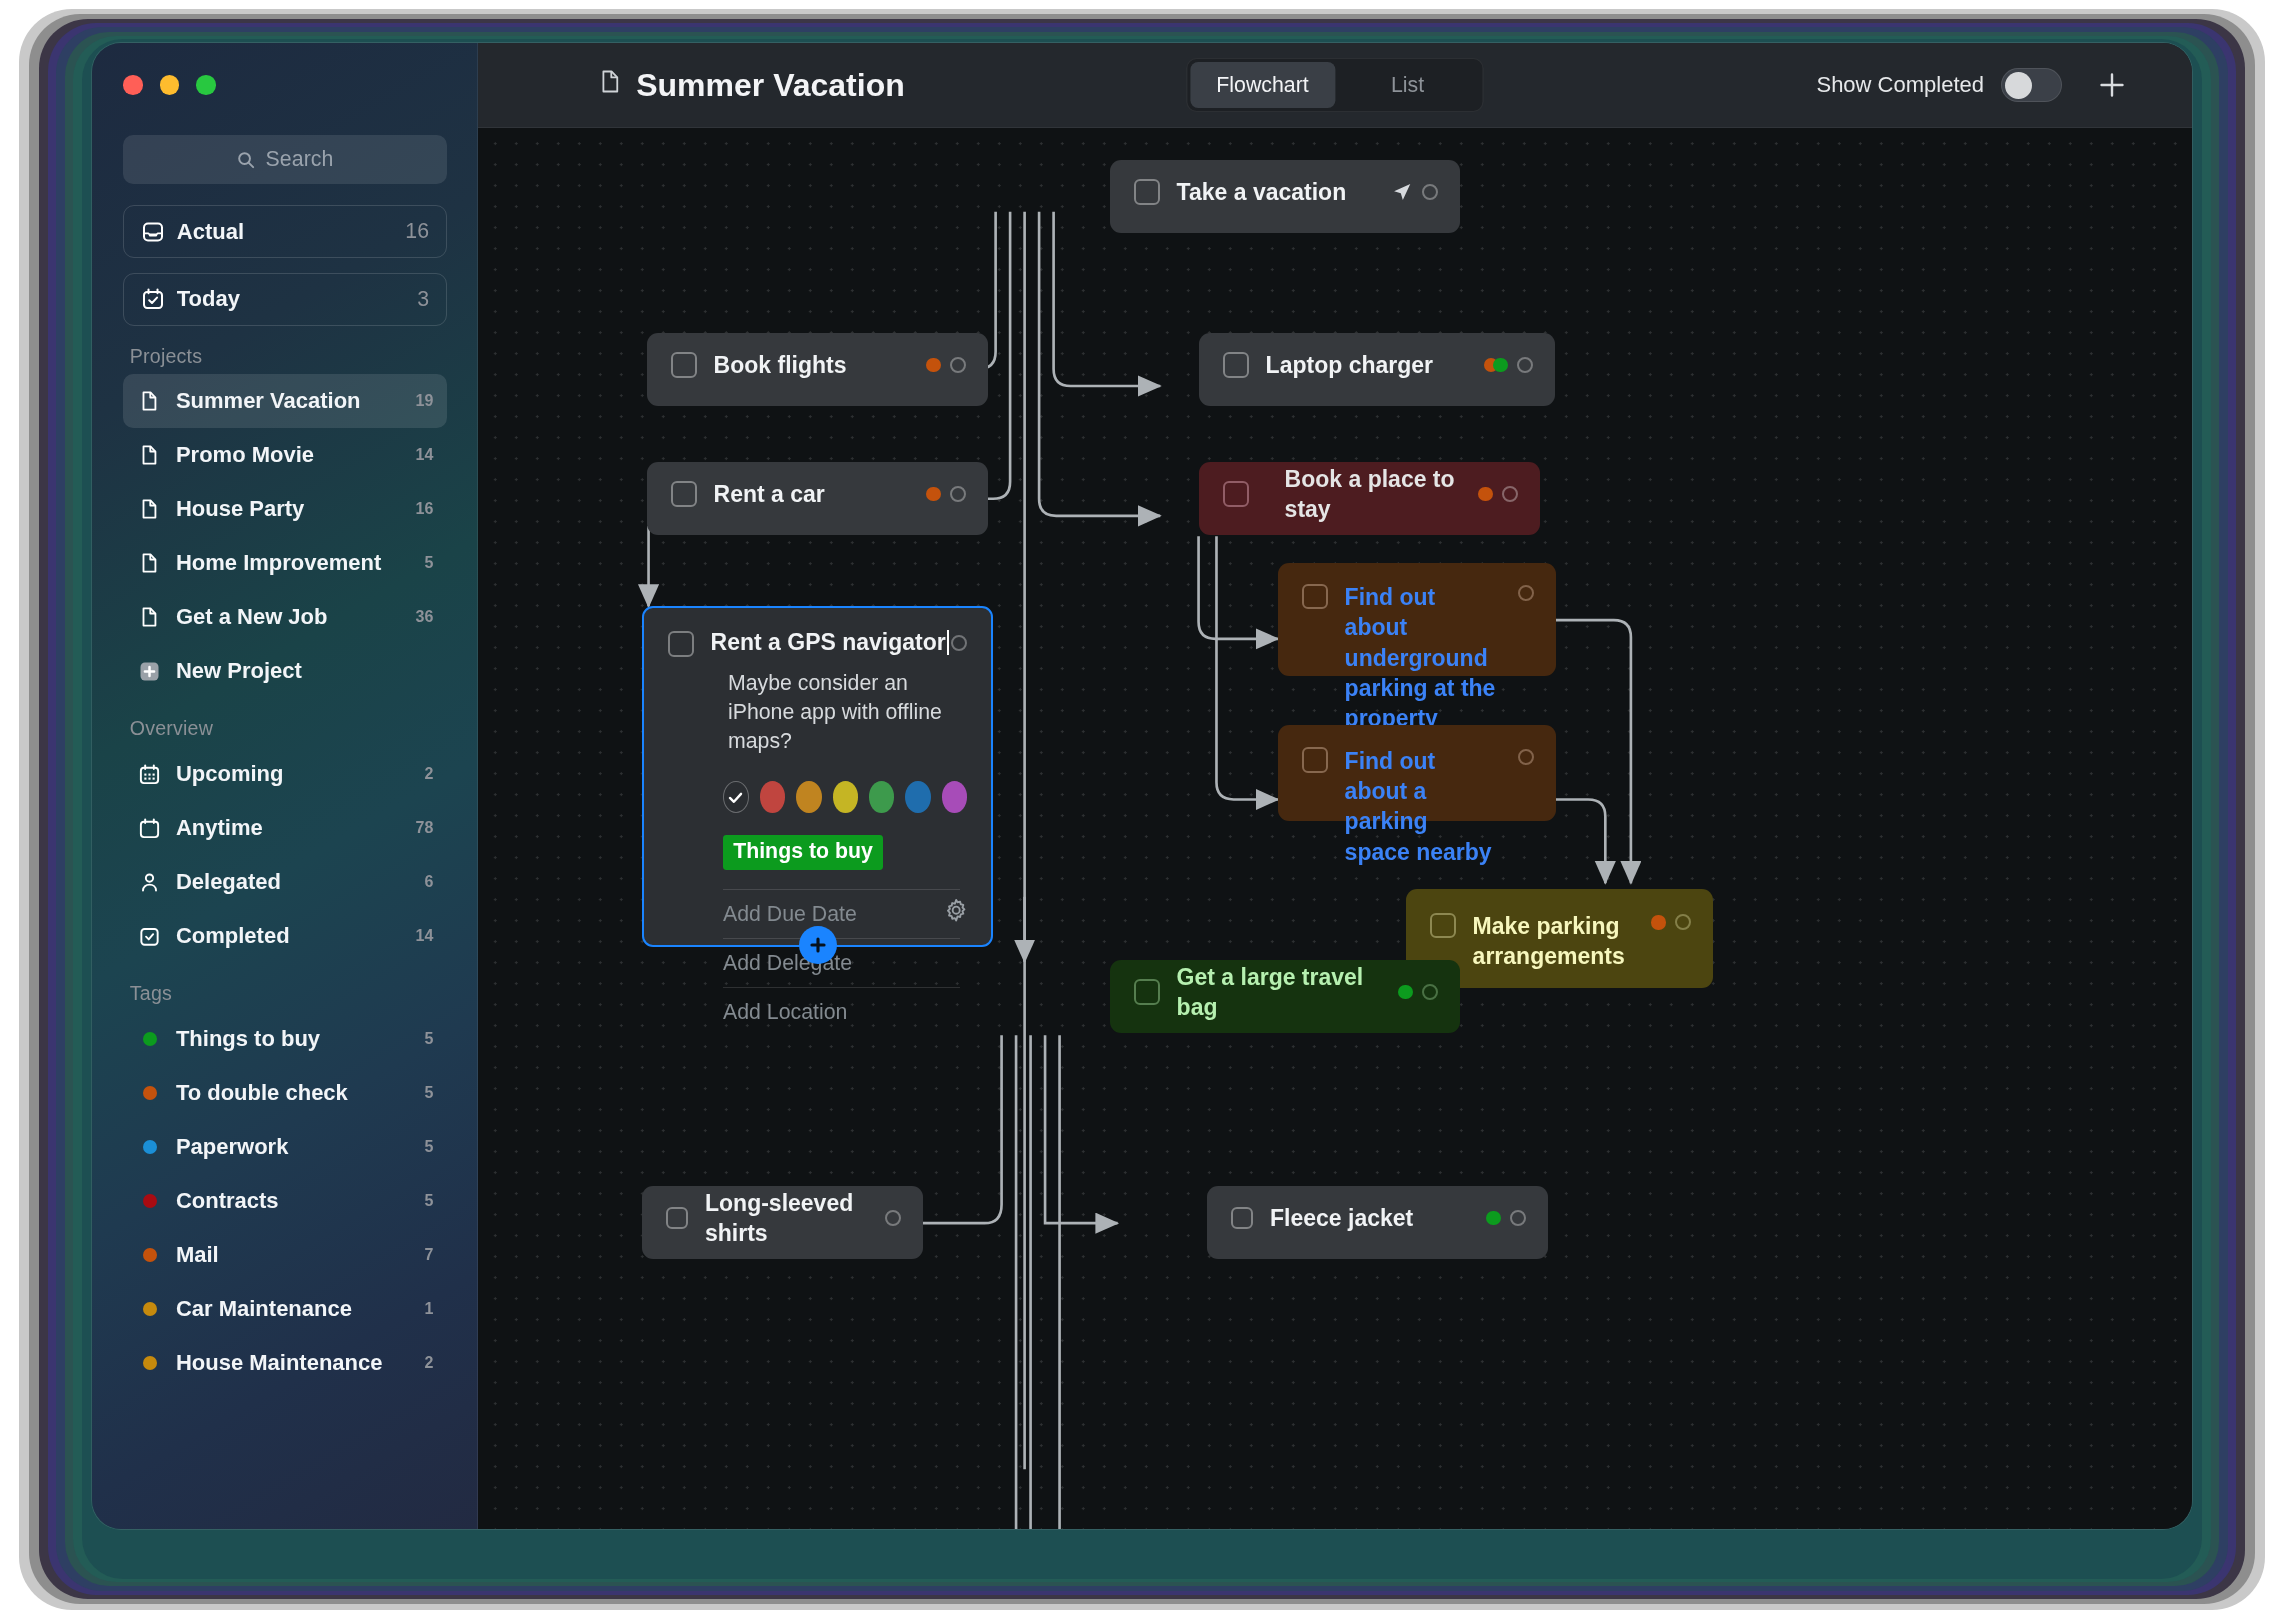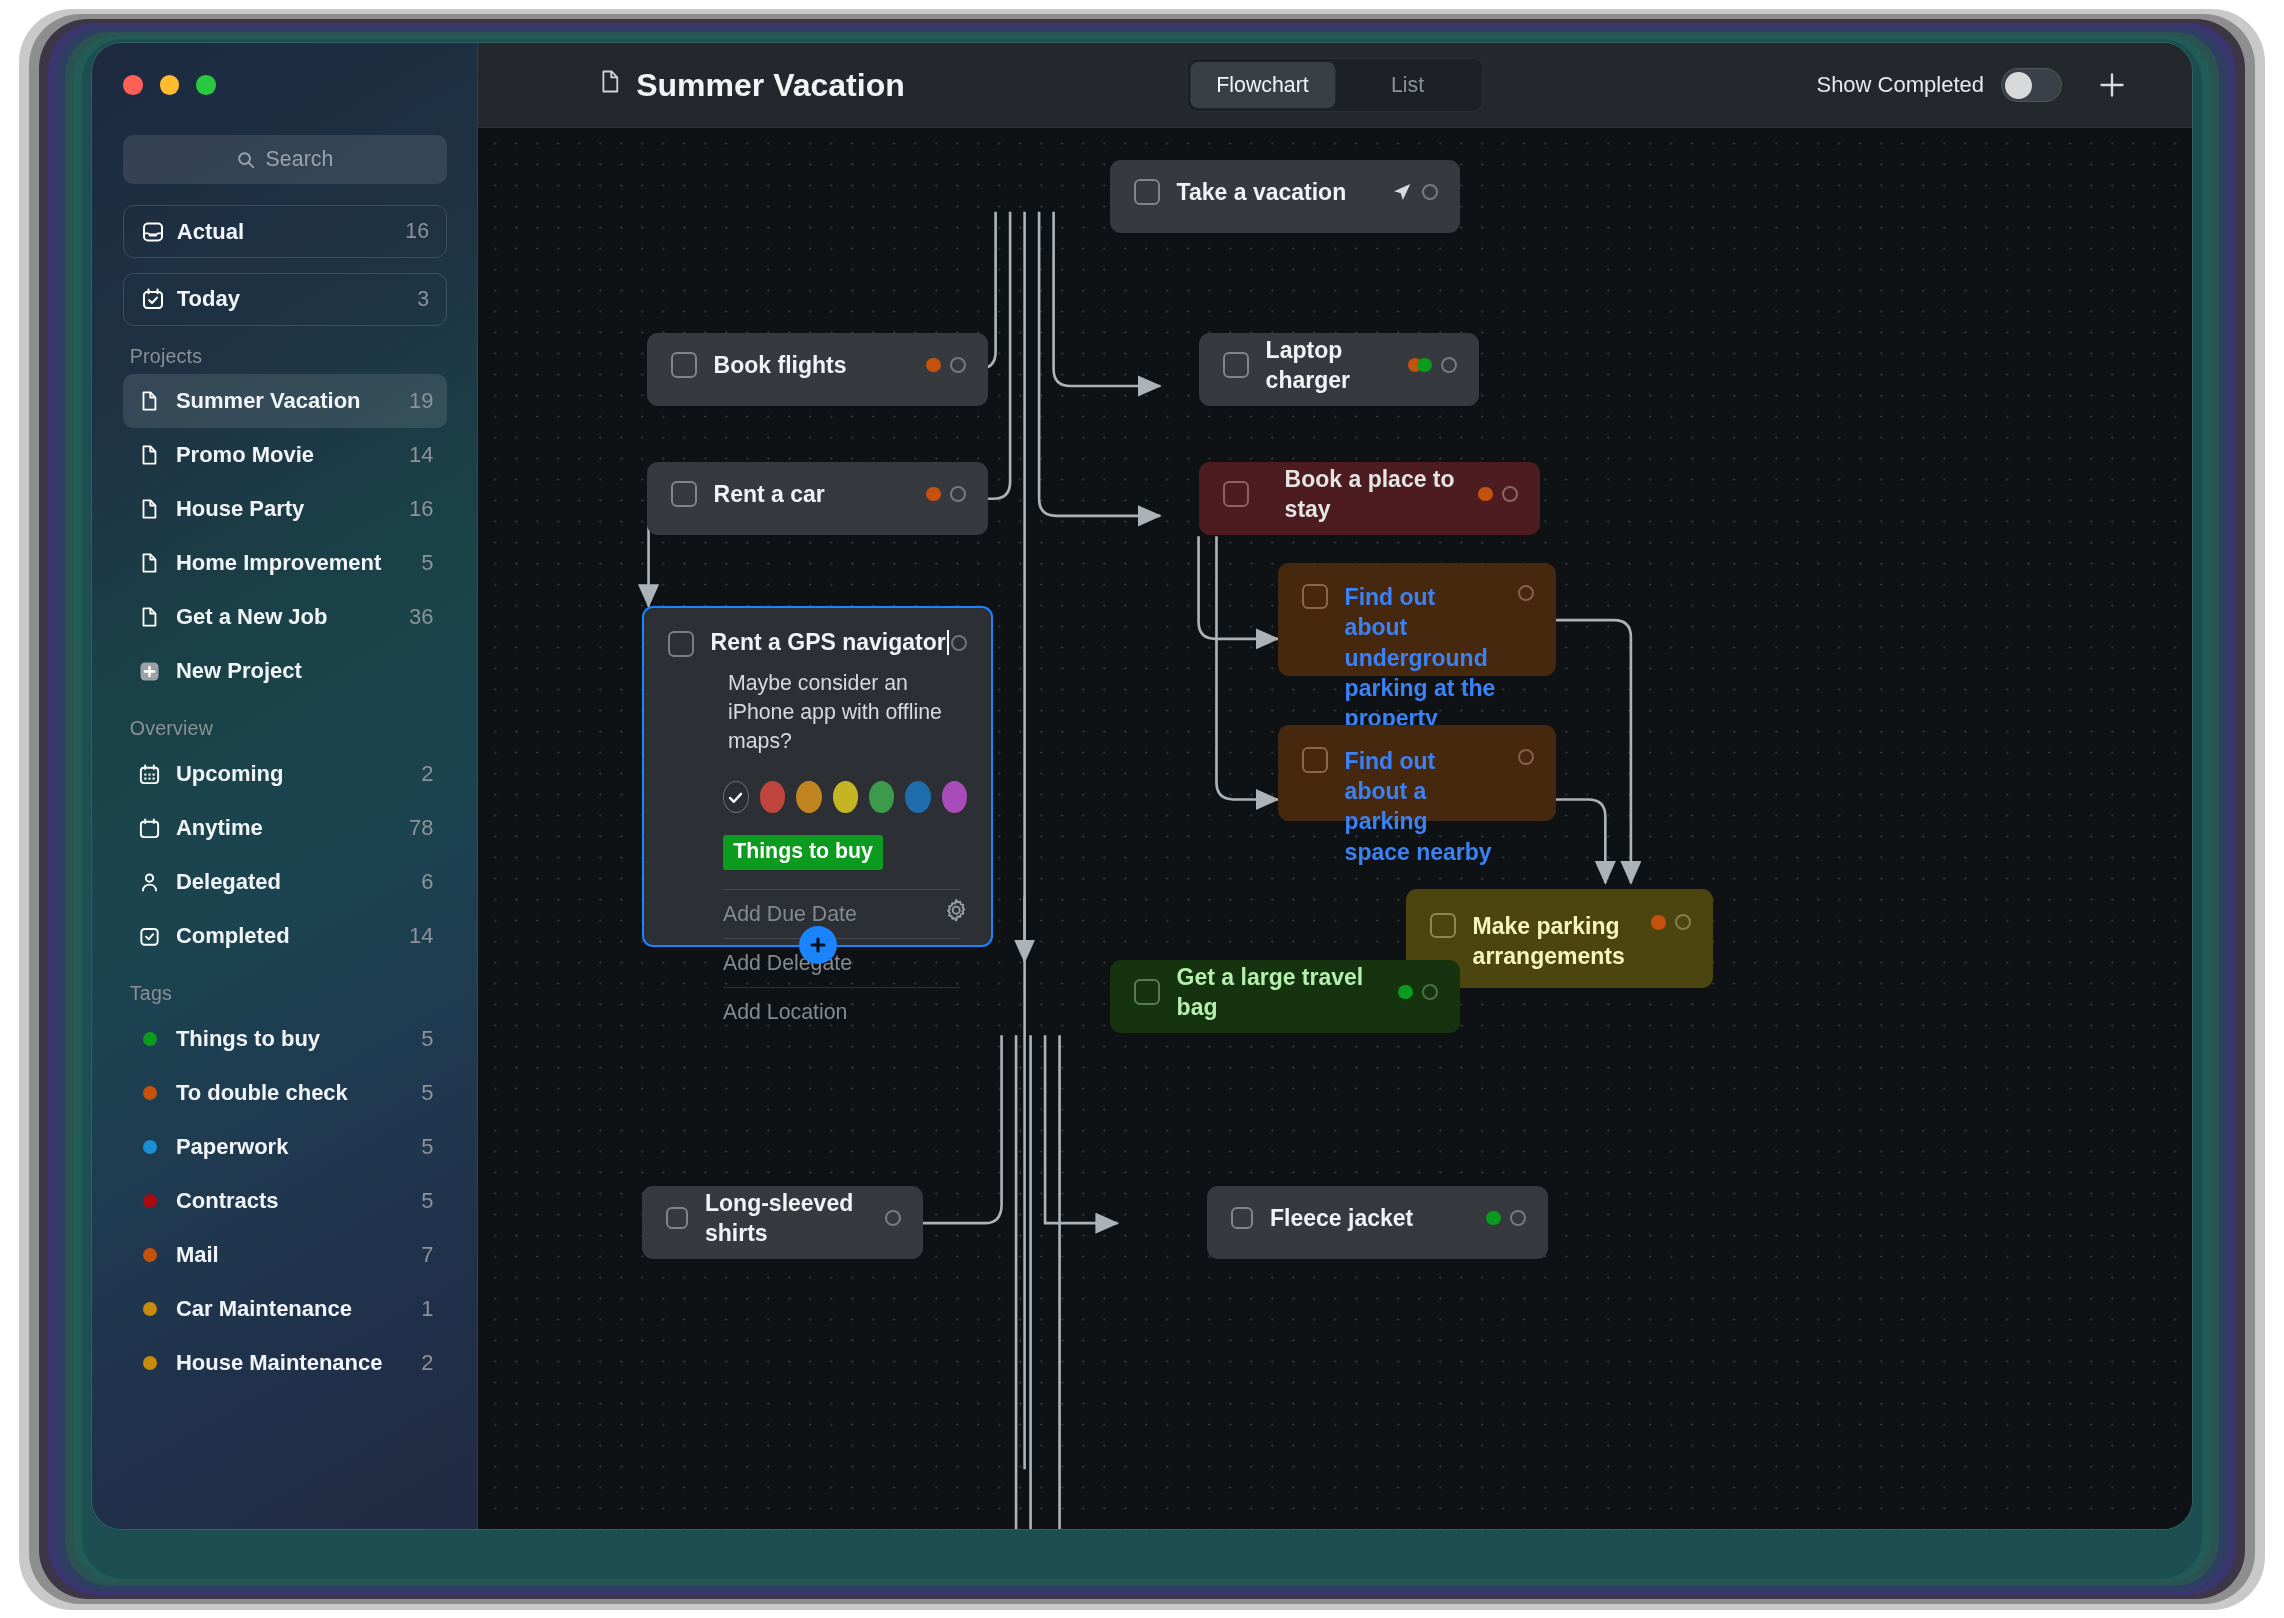--- a/index.html
+++ b/index.html
@@ -115,21 +115,21 @@
 
   .row {
     height: 54px;
     border-radius: 10.2px;
     display: flex; align-items: center;
     padding: 0 13.6px 0 15.4px;
   }
   .row.selected { background: rgba(255,255,255,0.11); }
   .row .ico { width: 29px; display:flex; align-items:center; }
   .row .nm { flex:1; color:#f2f5f8; font-size:22px; font-weight:700; margin-left:8.5px; }
-  .row .ct { color:#8e9299; font-size:22px; font-weight:400; }
+  .row .ct { color:#8e9299; font-size:16px; font-weight:700; }
 
   .dot { width:14.5px; height:14.5px; border-radius:50%; }
   .tagrow .ico { width: 29px; justify-content:flex-start; padding-left: 4.3px;}
 
   
   #main {
     flex: 1;
     position: relative;
     background: #22262b;
     display: flex;
@@ -650,21 +650,21 @@
 
         <div class="node n-plain" style="left:169px; top:205px; width:341px; height:73px;">
           <div class="cb"></div>
           <div class="txt">Book flights</div>
           <div class="badges">
             <span class="bdot" style="background:#c4520c"></span>
             <span class="bring"></span>
           </div>
         </div>
 
-        <div class="node n-plain" style="left:721px; top:205px; width:280px; height:73px;">
+        <div class="node n-plain" style="left:721px; top:205px; width:356px; height:73px;">
           <div class="cb"></div>
           <div class="txt">Laptop charger</div>
           <div class="badges">
             <span class="bdot" style="background:#c4520c"></span>
             <span class="bdot" style="background:#0c9b1e; margin-left:-5.1px"></span>
             <span class="bring"></span>
           </div>
         </div>
 
         <div class="node n-plain" style="left:169px; top:334px; width:341px; height:73px;">

